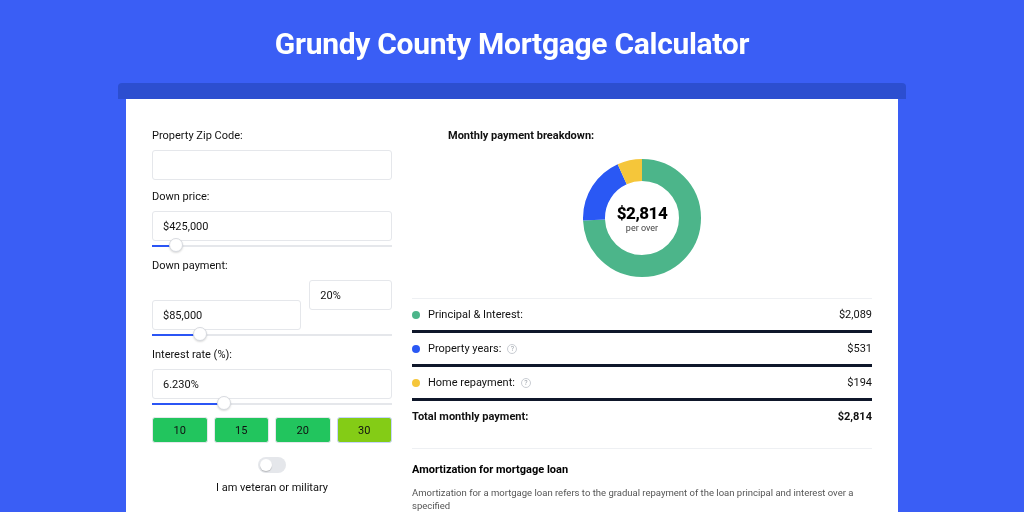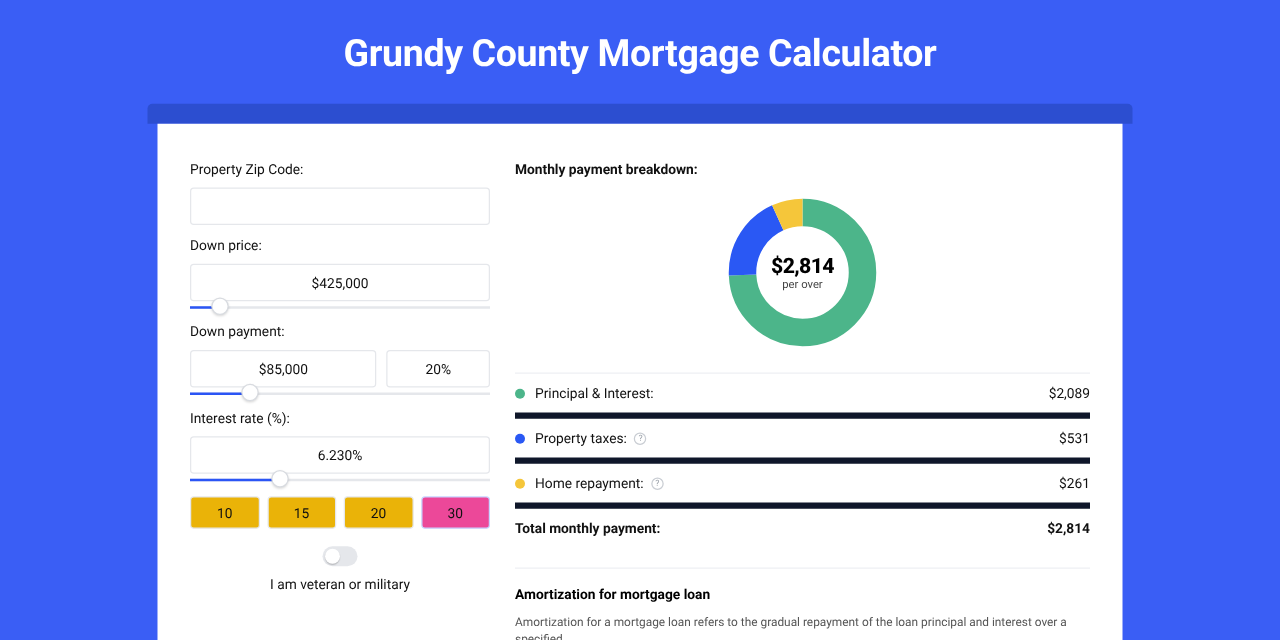--- a/index.html
+++ b/index.html
@@ -4,45 +4,45 @@
 <style>
 * { box-sizing: border-box; margin: 0; padding: 0; font-family: -apple-system, BlinkMacSystemFont, "Segoe UI", Roboto, Arial, sans-serif; }
 html, body { width: 1024px; height: 512px; overflow: hidden; background: #3a5ef5; }
 .page-title { text-align: center; color: #fff; font-weight: 700; font-size: 30px; padding: 26px 0 22px; letter-spacing: -0.3px; }
 .shadow { width: 788px; height: 16px; background: #2c4ed0; margin: 0 auto; border-radius: 4px 4px 0 0; }
 .card { width: 772px; margin: 0 auto; background: #fff; height: 420px; overflow: hidden; }
 .card-inner { display: flex; padding: 30px 26px 0 26px; gap: 20px; }
 .left { width: 240px; flex-shrink: 0; }
 .right { flex: 1; }
 .field-label { font-size: 11px; color: #111; margin-bottom: 8px; }
-.input { width: 100%; height: 30px; border: 1px solid #e5e7eb; border-radius: 3px; padding: 0 10px; font-size: 11px; color: #111; background: #fff; text-align: center; }
+.input { width: 100%; height: 30px; border: 1px solid #e5e7eb; border-radius: 3px; padding: 0 10px; font-size: 11px; color: #111; background: #fff; }
 .input-row { display: flex; gap: 8px; }
-.input-row .input:first-child { flex: 2.1; }
+.input-row .input:first-child { flex: 2.1; margin-top: 20px; }
 .input-row .input:last-child { flex: 1; }
 .slider-wrap { position: relative; height: 6px; margin-top: 2px; margin-bottom: 6px; }
 .slider-track { position: absolute; left: 0; right: 0; top: 2px; height: 2px; background: #e5e7eb; }
 .slider-fill { position: absolute; left: 0; top: 2px; height: 2px; background: #2b55f5; }
 .slider-thumb { position: absolute; top: -5px; width: 14px; height: 14px; border-radius: 50%; background: #fff; border: 1px solid #d8dbe0; box-shadow: 0 1px 2px rgba(0,0,0,.15); transform: translateX(-50%); }
 .block { margin-bottom: 10px; }
 .period-row { display: flex; gap: 6px; }
-.period-btn { flex:1; height: 26px; border: 1px solid #e5e7eb; background: #eab308; font-size: 11px; color:#111; border-radius: 3px; cursor: pointer; }
-.period-btn.active { background: #ec4899; border-color: #c7d4ff; text-align: center; }
+.period-btn { flex:1; height: 26px; border: 1px solid #e5e7eb; background: #22c55e; font-size: 11px; color:#111; border-radius: 3px; cursor: pointer; }
+.period-btn.active { background: #84cc16; border-color: #c7d4ff; text-align: center; }
 .toggle-row { display: flex; align-items: center; gap: 8px; margin-top: 14px; flex-direction: column; }
 .toggle { width: 28px; height: 16px; background: #e5e7eb; border-radius: 999px; position: relative; }
 .toggle::after { content:""; position:absolute; left:2px; top:2px; width:12px; height:12px; background:#fff; border-radius:50%; box-shadow:0 1px 1px rgba(0,0,0,.2);}
 .toggle-label { font-size: 11px; color: #111; }
-.section-title { font-size: 11px; font-weight: 700; color:#111; margin-bottom: 14px; }
+.section-title { font-size: 11px; font-weight: 700; color:#111; margin-bottom: 14px; margin-left: 36px; }
 .donut-wrap { display:flex; justify-content:center; margin-bottom: 18px; }
 .donut { position: relative; width: 124px; height: 124px; }
 .donut svg { transform: rotate(-90deg); }
 .donut-center { position:absolute; inset:0; display:flex; flex-direction:column; align-items:center; justify-content:center; }
 .donut-amount { font-size: 17px; font-weight: 800; color:#000; letter-spacing:-.5px; }
 .donut-sub { font-size: 9px; color:#444; }
 .legend { border-top: 1px solid #eef0f3; }
-.legend-row { display:flex; align-items:center; padding: 9px 0; border-bottom: 5px solid #0f172a; font-size:11px; }
+.legend-row { display:flex; align-items:center; padding: 9px 0; border-bottom: 3px solid #0f172a; font-size:11px; }
 .legend-row:last-child { border-bottom:none; }
 .dot { width:8px; height:8px; border-radius:50%; margin-right:8px; flex-shrink:0; }
 .dot.g{background:#4cb58a;} .dot.b{background:#2a58f4;} .dot.y{background:#f5c63a;}
 .legend-label { color:#111; }
 .info-icon { width:10px;height:10px;border:1px solid #c9cdd3;border-radius:50%;margin-left:6px;display:inline-flex;align-items:center;justify-content:center;font-size:7px;color:#9aa0a8;}
 .legend-val { margin-left:auto; color:#111; }
 .legend-total .legend-label, .legend-total .legend-val { font-weight:700; }
 .amort { margin-top: 16px; border-top:1px solid #eef0f3; padding-top: 14px;}
 .amort-title { font-size:11px; font-weight:700; margin-bottom:10px;}
 .amort-text { font-size: 9.5px; color:#555; line-height:1.4;}
@@ -130,29 +130,29 @@
    </div>
 
    <div class="legend">
     <div class="legend-row">
      <span class="dot g"></span>
      <span class="legend-label">Principal &amp; Interest:</span>
      <span class="legend-val">$2,089</span>
     </div>
     <div class="legend-row">
      <span class="dot b"></span>
-     <span class="legend-label">Property taxes:</span>
+     <span class="legend-label">Property years:</span>
      <span class="info-icon">?</span>
      <span class="legend-val">$531</span>
     </div>
     <div class="legend-row">
      <span class="dot y"></span>
      <span class="legend-label">Home repayment:</span>
      <span class="info-icon">?</span>
-     <span class="legend-val">$261</span>
+     <span class="legend-val">$194</span>
     </div>
     <div class="legend-row legend-total">
      <span class="legend-label">Total monthly payment:</span>
      <span class="legend-val">$2,814</span>
     </div>
    </div>
 
    <div class="amort">
     <div class="amort-title">Amortization for mortgage loan</div>
     <div class="amort-text">Amortization for a mortgage loan refers to the gradual repayment of the loan principal and interest over a specified</div>

